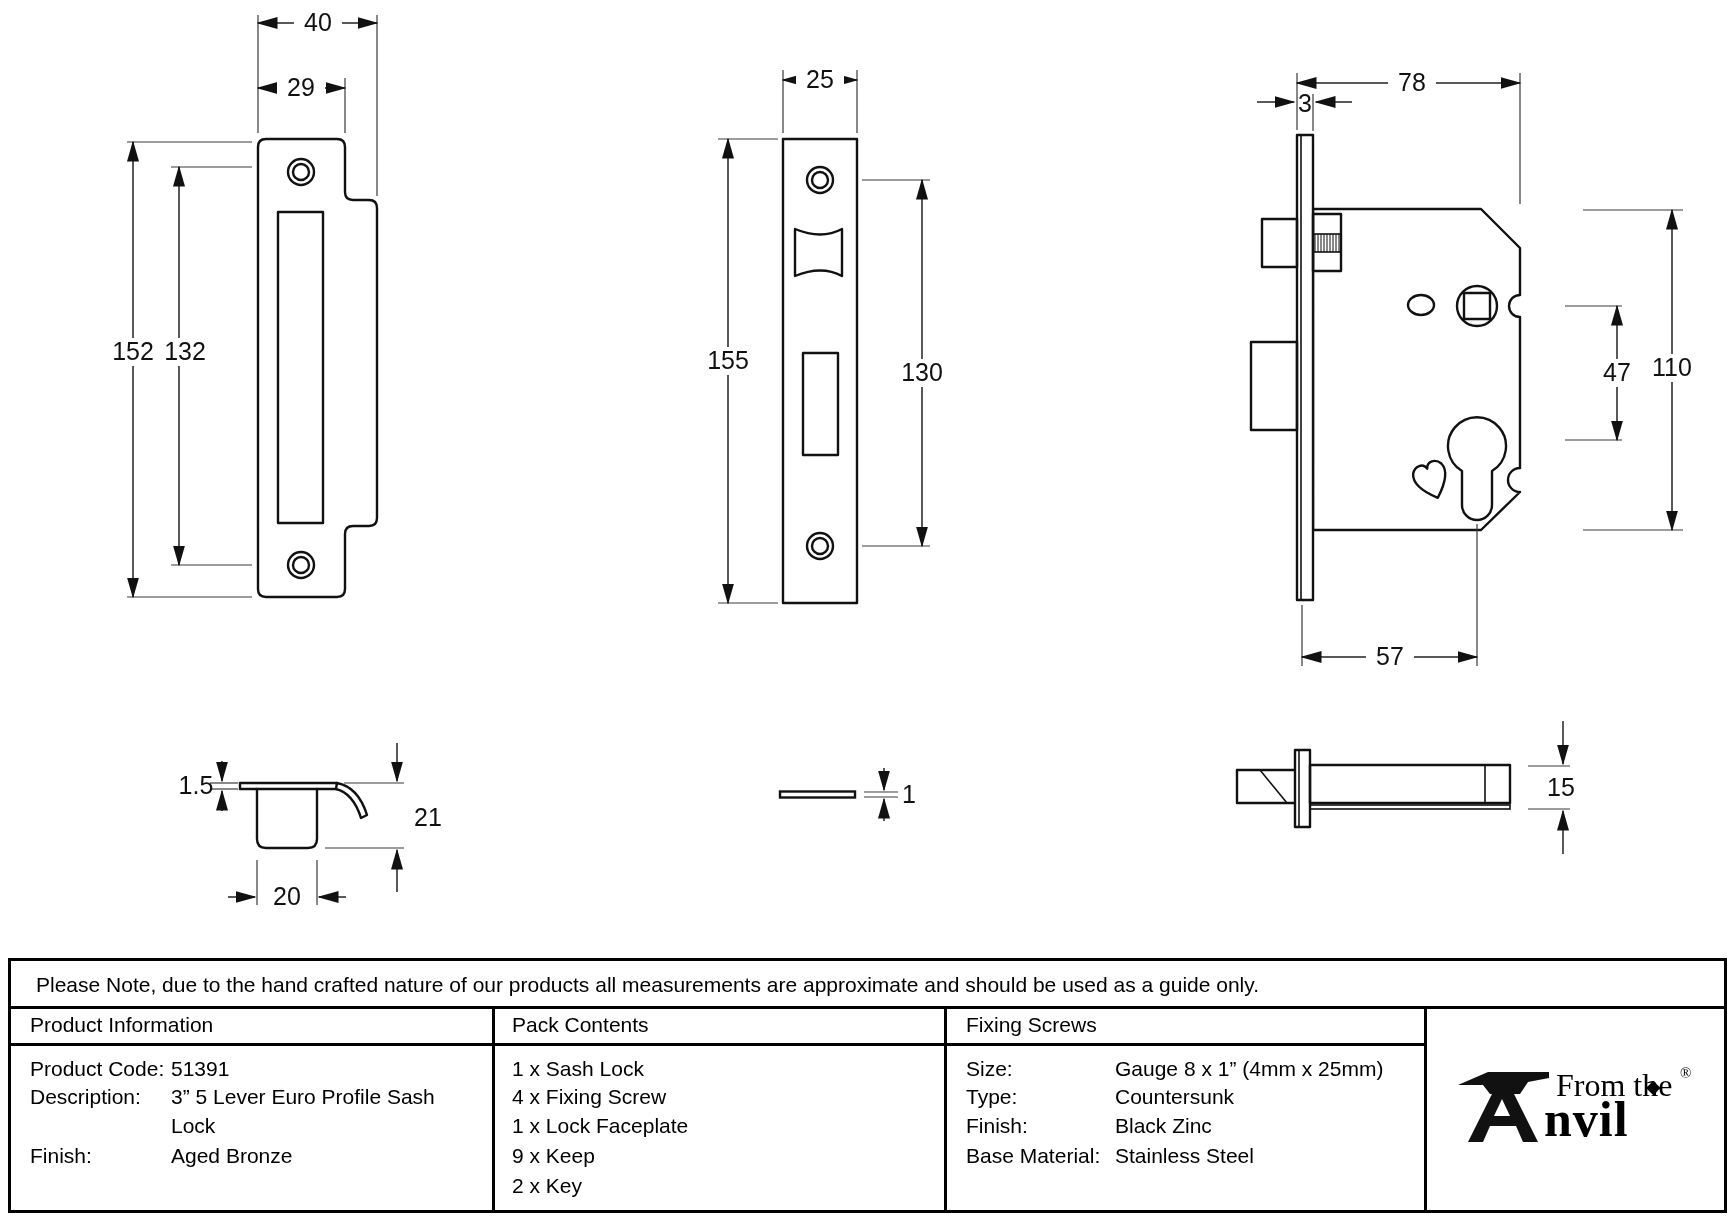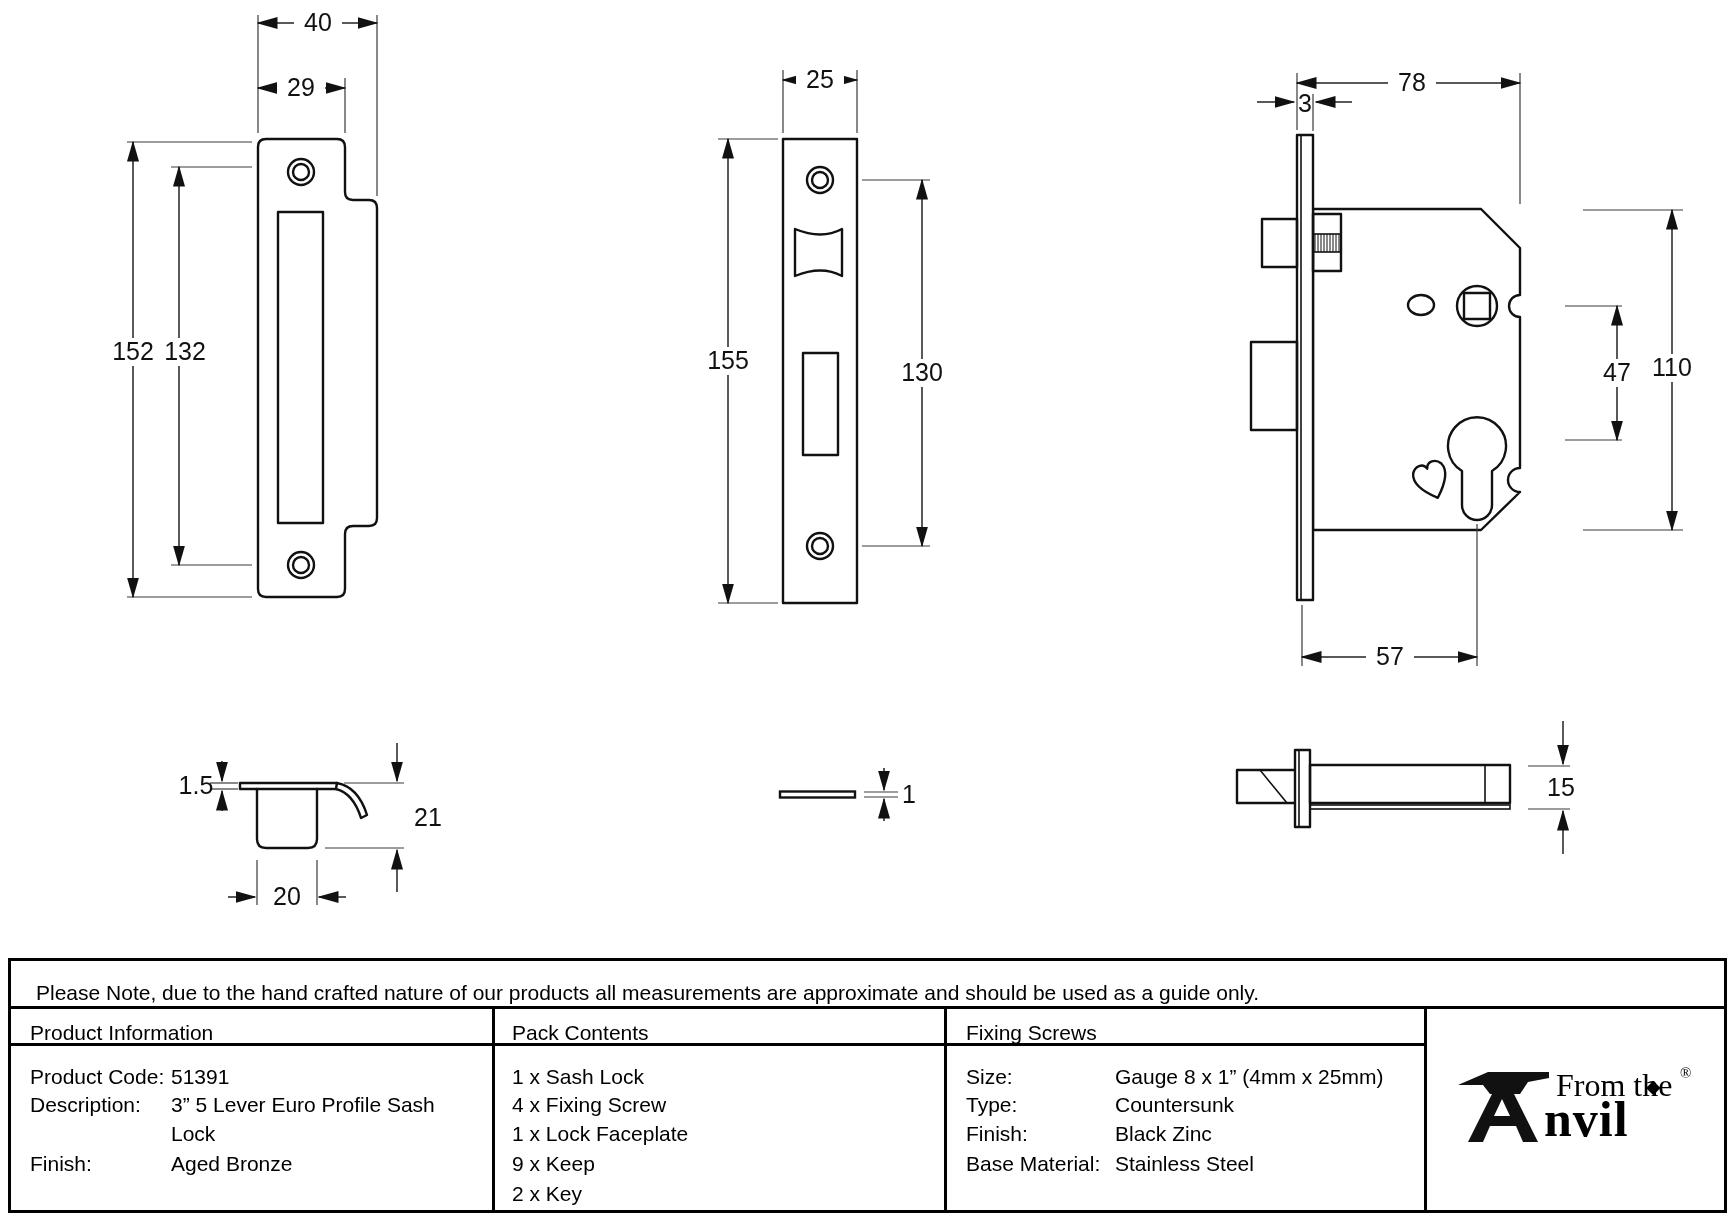--- a/index.html
+++ b/index.html
@@ -8,21 +8,21 @@
   svg text{font-family:"Liberation Sans",sans-serif;}
   .o{fill:none;stroke:#111;stroke-width:2.4;stroke-linejoin:round;stroke-linecap:round;}
   .fw{fill:#fff;stroke:#111;stroke-width:2.4;stroke-linejoin:round;}
   .thin{fill:none;stroke:#111;stroke-width:1.6;}
   .dim{stroke:#222;stroke-width:1.5;fill:none;}
   .ext{stroke:#3a3a3a;stroke-width:1.2;fill:none;}
   .hatch{stroke:#111;stroke-width:1;}
   .dlabel{font-size:25px;fill:#111;text-anchor:middle;}
   .lbg{fill:#fff;}
   .abs{position:absolute;}
-  .t{font-size:21px;line-height:26px;white-space:nowrap;margin-top:8px;}
+  .t{font-size:21px;line-height:26px;white-space:nowrap;}
   .box{position:absolute;border:3px solid #000;box-sizing:border-box;background:#fff;}
   .vline{position:absolute;width:3px;background:#000;}
   .hline{position:absolute;height:3px;background:#000;}
   .serif{font-family:"Liberation Serif",serif;}
   .nvil{font-weight:bold;font-size:50px;line-height:70px;letter-spacing:1px;}
   .fromthe{font-size:32px;line-height:27px;}
   .reg{font-size:15px;line-height:15px;}
   .diamond{font-size:19px;line-height:19px;}
 </style>
 </head>

